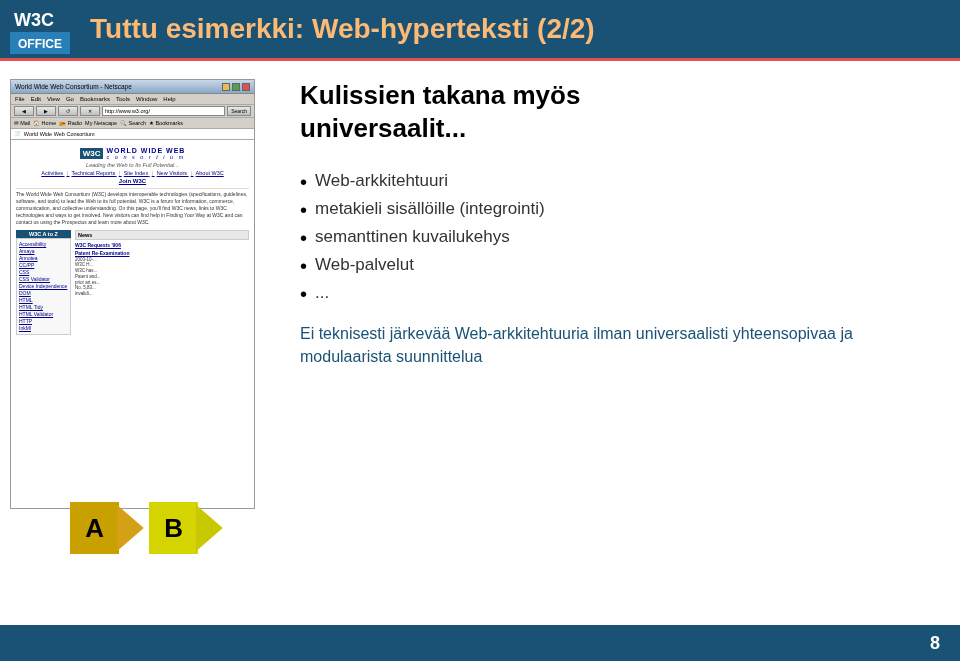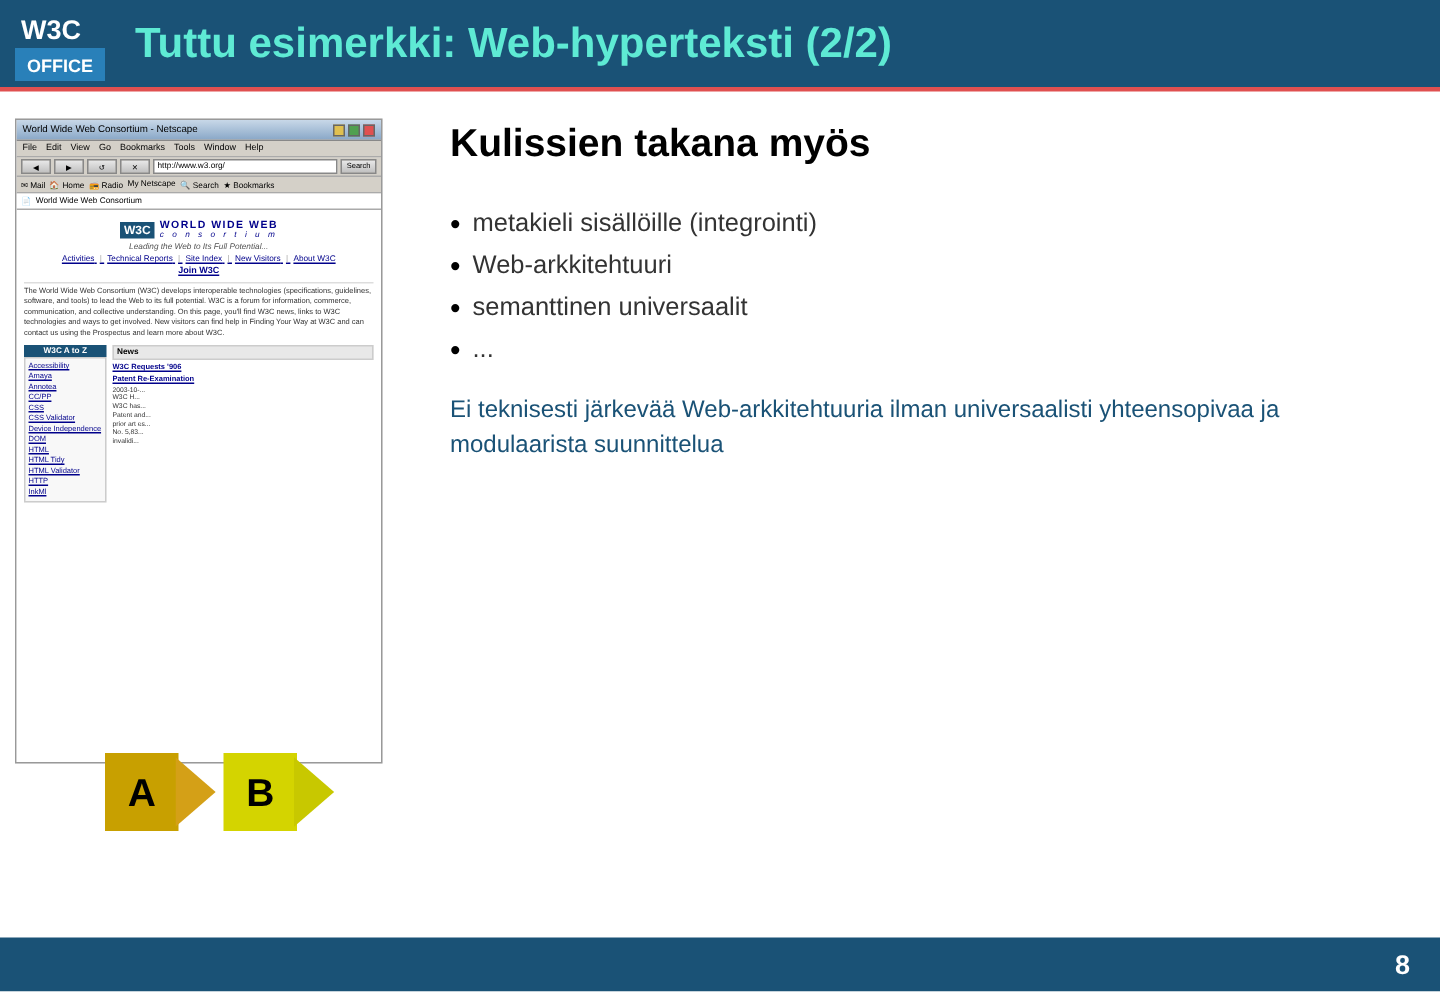--- a/index.html
+++ b/index.html
@@ -20,21 +20,21 @@
       align-items: center;
       padding: 0 20px 0 10px;
     }
     .header-logo {
       width: 60px;
       height: 50px;
       margin-right: 20px;
       flex-shrink: 0;
     }
     .header-title {
-      color: #5eead4;
+      color: #fdba74;
       font-size: 28px;
       font-weight: bold;
     }
 
     
     .footer-bar {
       position: absolute;
       bottom: 0;
       left: 0;
       right: 0;
@@ -489,31 +489,35 @@
       </div>
       <svg width="38" height="52" viewBox="0 0 38 52" xmlns="http://www.w3.org/2000/svg" style="margin-left:-2px; z-index:10;">
         <polygon points="0,0 30,26 0,52" fill="#c8c800"></polygon>
       </svg>
     </div>
   </div>
 
   <div class="text-section">
     <div class="slide-heading">
       <span>Kulissien takana myös</span><br>
+      <span>universaalit...</span>
     </div>
 
     <ul class="bullet-list">
+      <li>
+          <span>Web-arkkitehtuuri</span>
+        </li>
       <li>
           <span>metakieli sisällöille (integrointi)</span>
         </li>
       <li>
-          <span>Web-arkkitehtuuri</span>
+          <span>semanttinen kuvailukehys</span>
         </li>
       <li>
-          <span>semanttinen universaalit</span>
+          <span>Web-palvelut</span>
         </li>
       <li>
           <span>...</span>
         </li>
     </ul>
 
     <div class="slide-bottom-text">Ei teknisesti järkevää Web-arkkitehtuuria ilman universaalisti yhteensopivaa ja modulaarista suunnittelua</div>
   </div>
 </div>
 

